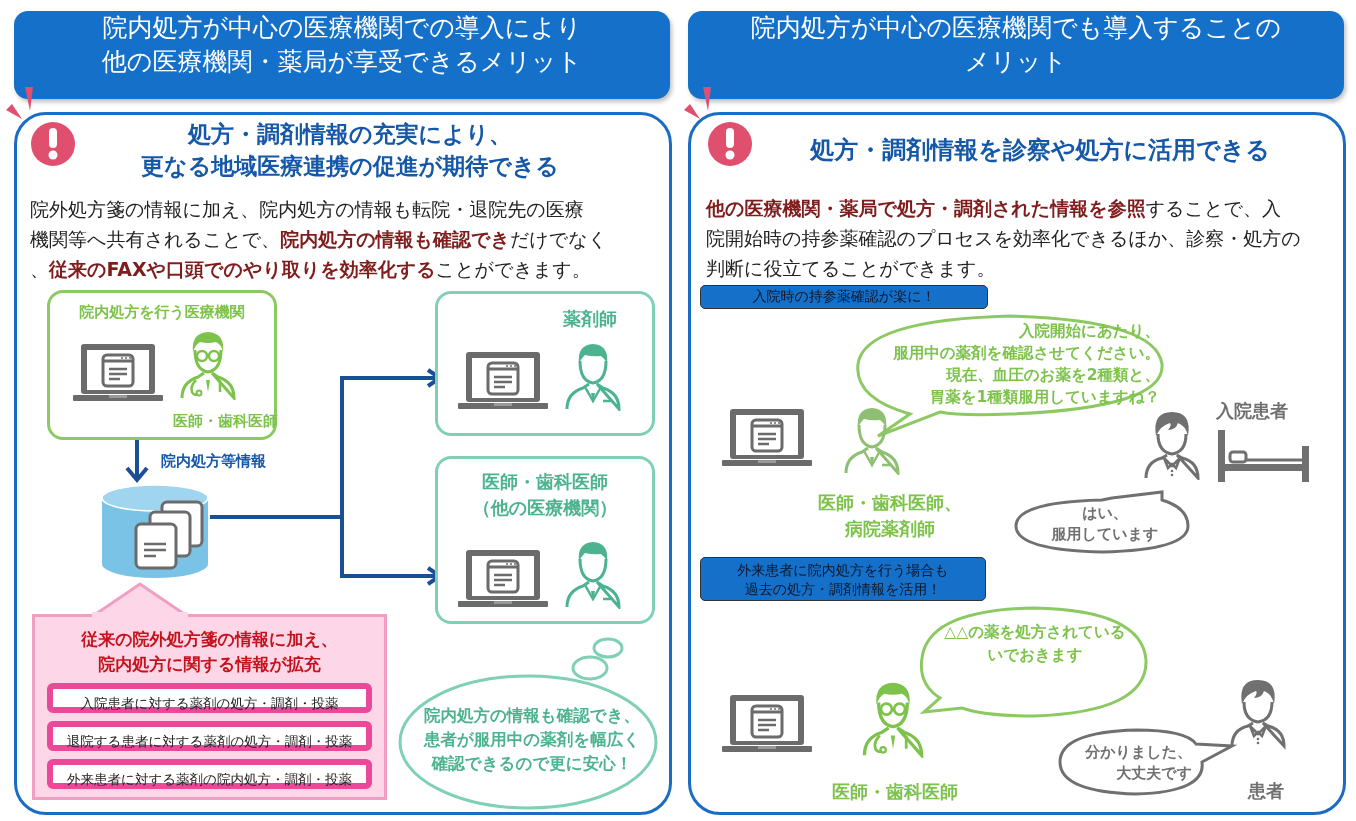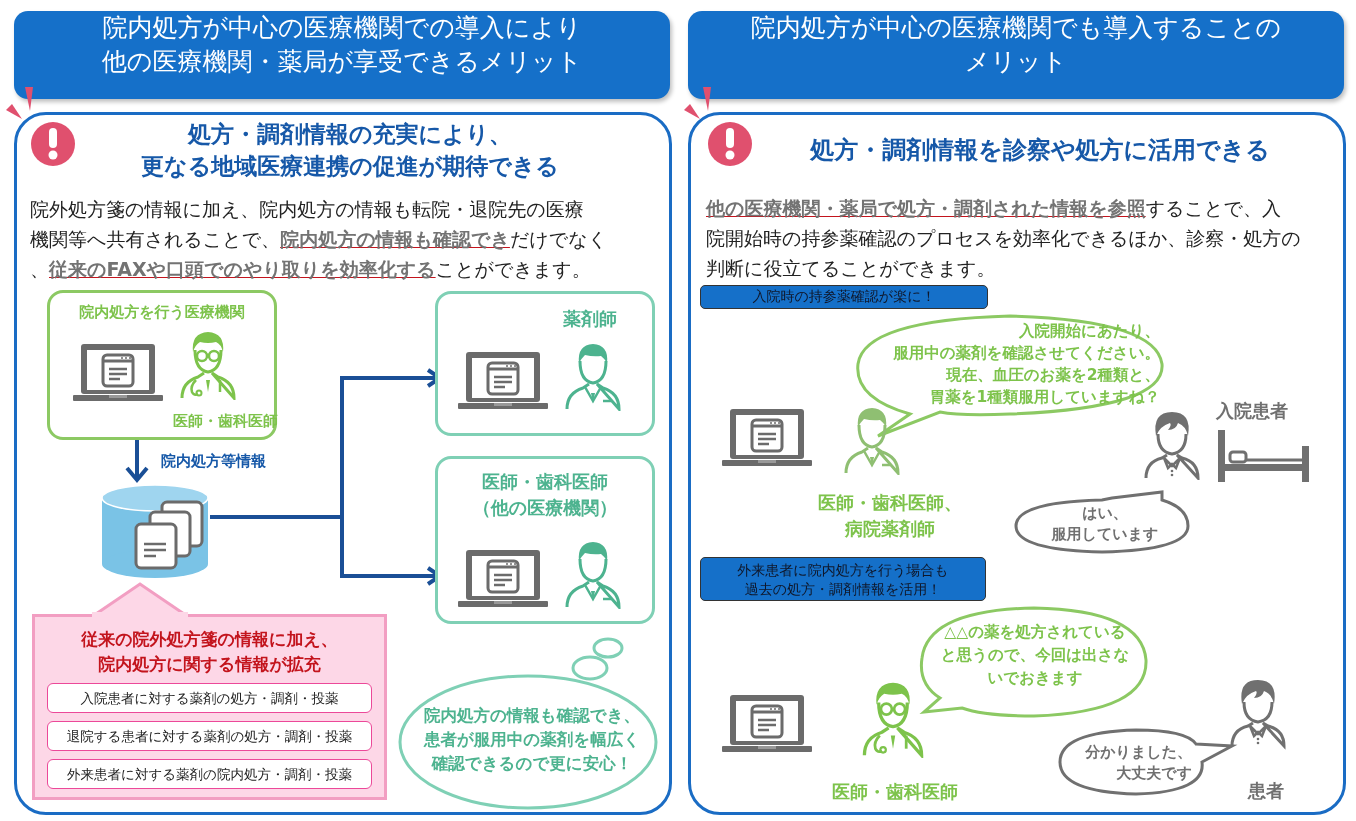--- a/index.html
+++ b/index.html
@@ -16,37 +16,37 @@
     position: absolute; border: 3px solid #1a6cc4; border-radius: 32px; background: #fff;
   }
   .alert-icon { position: absolute; width: 50px; height: 50px; }
   .panel-title {
     position: absolute; color: #1658a8; font-weight: bold; text-align: center;
     font-size: 23px; line-height: 32px;
   }
   .body-text {
     position: absolute; font-size: 19px; line-height: 30px; color: #222;
   }
-  .hl { color: #737373; font-weight: bold; text-decoration: underline; text-decoration-color: #c3141d; }
+  .hl { color: #7f1d1d; font-weight: bold; text-decoration-color: #c3141d; }
 
   .box-green { position: absolute; border: 3px solid #8cc963; border-radius: 16px; background: #fff; }
   .box-teal { position: absolute; border: 3px solid #7fd0b5; border-radius: 16px; background: #fff; }
 
   .lbl-green { position: absolute; color: #7dc34b; font-weight: bold; font-size: 15px; text-align: center; }
   .lbl-teal { position: absolute; color: #4db38f; font-weight: bold; font-size: 18px; text-align: center; line-height: 26px; }
   .lbl-blue { position: absolute; color: #1658a8; font-weight: bold; font-size: 15px; }
   .lbl-gray { position: absolute; color: #707070; font-weight: bold; font-size: 18px; }
   .lbl-green-lg { position: absolute; color: #7dc34b; font-weight: bold; font-size: 18px; text-align: center; line-height: 26px; }
 
   .pink-box {
     position: absolute; background: #fdd7e7; border: 3px solid #f29ec2;
   }
   .pink-title { position: absolute; color: #c3141d; font-weight: bold; font-size: 17px; text-align: center; line-height: 25px; }
   .pink-item {
-    position: absolute; background: #fff; border: 1px solid #ec4899; border-radius: 6px;
+    position: absolute; background: #fff; border: 6px solid #ec4899; border-radius: 6px;
     font-size: 13.5px; text-align: center; line-height: 28px; color: #222;
   }
 
   .tag {
     position: absolute; background: #1570c9; color: #0f172a; border: 1.5px solid #333;
     border-radius: 5px; font-size: 14px; text-align: center; line-height: 19px;
   }
   .bubble-text { position: absolute; text-align: center; font-weight: bold; }
   svg { position: absolute; overflow: visible; }
 </style>
@@ -286,21 +286,20 @@
 <div class="tag" style="left:700px; top:557px; width:286px; height:44px; padding-top:3px;">
   <div>外来患者に院内処方を行う場合も</div>
   <div>過去の処方・調剤情報を活用！</div>
 </div>
 
 <svg style="left:910px; top:604px;" width="250" height="124">
   <path d="M30 94 Q8 80 12 54 Q18 6 124 4 Q232 6 236 56 Q238 108 124 112 Q74 112 52 104 L14 108 Z" fill="#fff" stroke="#8cc963" stroke-width="3"></path>
 </svg>
 <div class="bubble-text" style="left:925px; top:621px; width:220px; color:#7dc34b; font-size:15.5px; line-height:23px;">
   <div>△△の薬を処方されている</div>
-  <div>と思うので、今回は出さな</div>
   <div>いでおきます</div>
 </div>
 
 <svg style="left:722px; top:693px;" width="90" height="62">
     <use href="#laptop"></use>
   </svg>
 <svg style="left:860px; top:680px; color:#7dc34b;" width="66" height="78">
     <use href="#doctor"></use>
   </svg>
 <div class="lbl-green-lg" style="left:810px; top:779px; width:170px;">医師・歯科医師</div>

